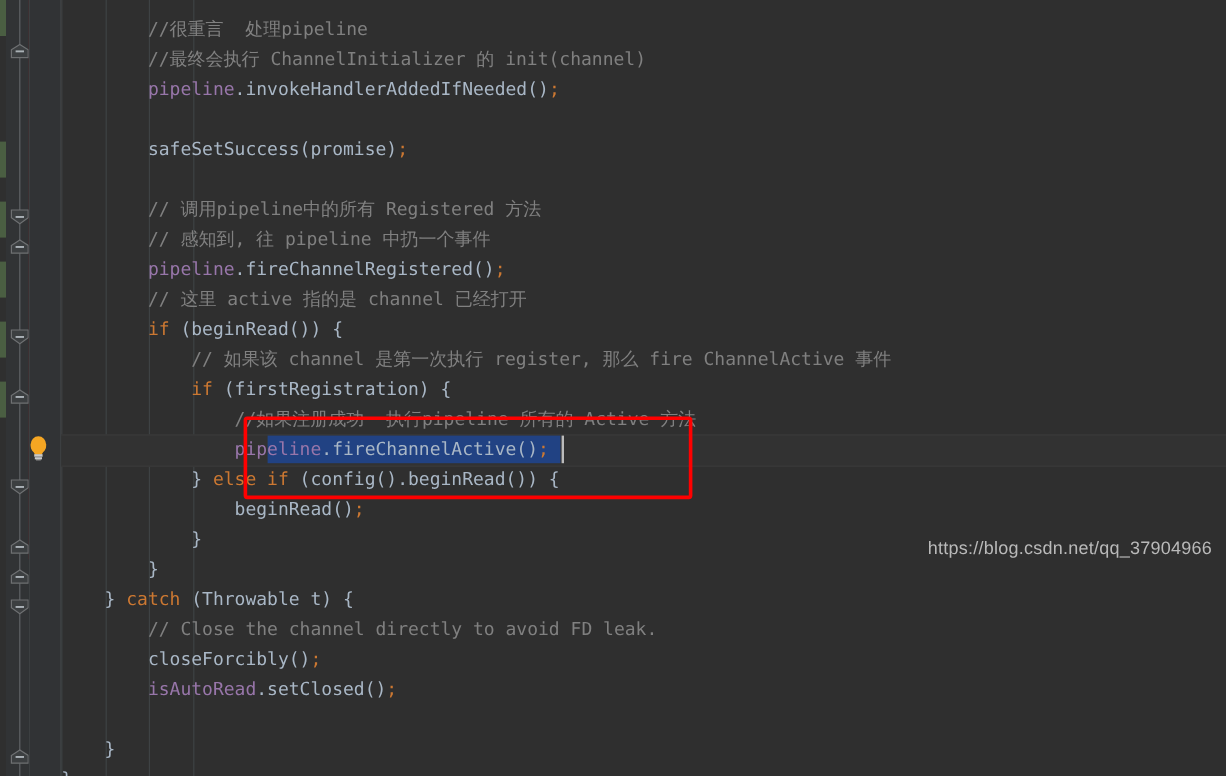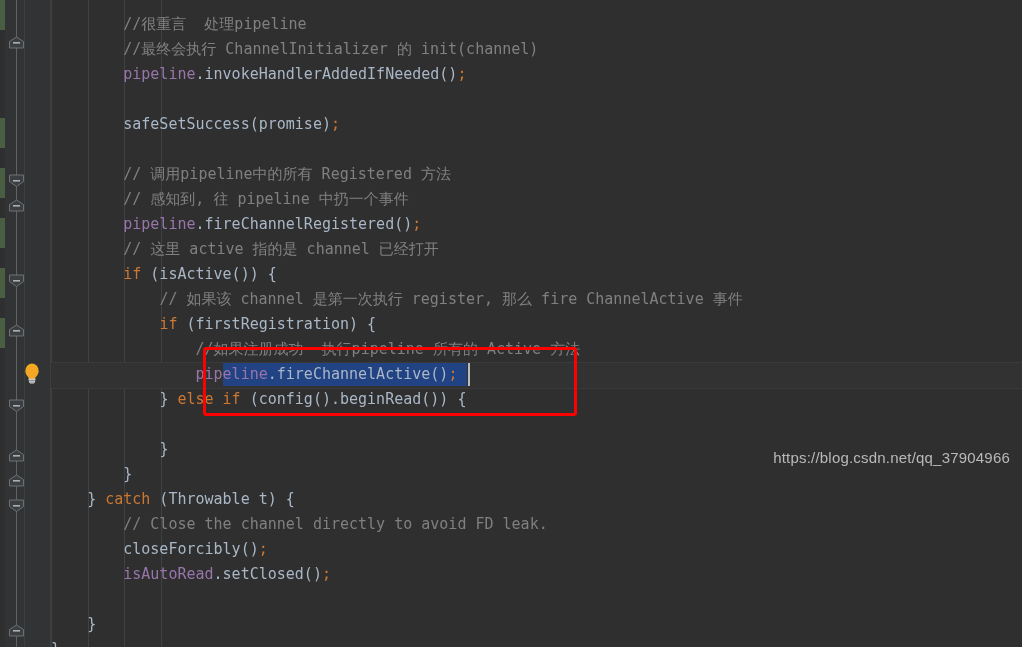--- a/index.html
+++ b/index.html
@@ -276,26 +276,27 @@
     <div class="sel-bg" id="selection-bg" style="left: 172px; top: 363px; width: 244px; height: 23px; background: rgb(33, 66, 131);"></div>
     <div class="code-layer" id="code-layer">
         <div class="line" style="top: 12px;"><span class="ind">        </span><span class="cmt">//很重言  处理pipeline</span></div>
         <div class="line" style="top: 37px;"><span class="ind">        </span><span class="cmt">//最终会执行 ChannelInitializer 的 init(channel)</span></div>
         <div class="line" style="top: 62px;"><span class="ind">        </span><span class="fld">pipeline</span><span class="mth">.invokeHandlerAddedIfNeeded()</span><span class="semi">;</span></div>
         <div class="line" style="top: 112px;"><span class="ind">        </span><span class="mth">safeSetSuccess(promise)</span><span class="semi">;</span></div>
         <div class="line" style="top: 162px;"><span class="ind">        </span><span class="cmt">// 调用pipeline中的所有 Registered 方法</span></div>
         <div class="line" style="top: 187px;"><span class="ind">        </span><span class="cmt">// 感知到, 往 pipeline 中扔一个事件</span></div>
         <div class="line" style="top: 212px;"><span class="ind">        </span><span class="fld">pipeline</span><span class="mth">.fireChannelRegistered()</span><span class="semi">;</span></div>
         <div class="line" style="top: 237px;"><span class="ind">        </span><span class="cmt">// 这里 active 指的是 channel 已经打开</span></div>
-        <div class="line" style="top: 262px;"><span class="ind">        </span><span class="kw">if</span><span class="pun"> (isActive()) {</span></div>
+        <div class="line" style="top: 262px;"><span class="ind">        </span><span class="kw">if</span><span class="pun"> (beginRead()) {</span></div>
         <div class="line" style="top: 287px;"><span class="ind">            </span><span class="cmt">// 如果该 channel 是第一次执行 register, 那么 fire ChannelActive 事件</span></div>
         <div class="line" style="top: 312px;"><span class="ind">            </span><span class="kw">if</span><span class="pun"> (firstRegistration) {</span></div>
         <div class="line" style="top: 337px;"><span class="ind">                </span><span class="cmt">//如果注册成功  执行pipeline 所有的 Active 方法</span></div>
         <div class="line" style="top: 362px;"><span class="ind">                </span><span class="fld">pipeline</span><span class="mth">.fireChannelActive()</span><span class="semi">;</span></div>
         <div class="line" style="top: 387px;"><span class="ind">            </span><span class="pun">} </span><span class="kw">else if</span><span class="pun"> (config().beginRead()) {</span></div>
+        <div class="line" style="top: 412px;"><span class="ind">                </span><span class="mth">beginRead()</span><span class="semi">;</span></div>
         <div class="line" style="top: 437px;"><span class="ind">            </span><span class="pun">}</span></div>
         <div class="line" style="top: 462px;"><span class="ind">        </span><span class="pun">}</span></div>
         <div class="line" style="top: 487px;"><span class="ind">    </span><span class="pun">} </span><span class="kw">catch</span><span class="pun"> (Throwable t) {</span></div>
         <div class="line" style="top: 512px;"><span class="ind">        </span><span class="cmt">// Close the channel directly to avoid FD leak.</span></div>
         <div class="line" style="top: 537px;"><span class="ind">        </span><span class="mth">closeForcibly()</span><span class="semi">;</span></div>
         <div class="line" style="top: 562px;"><span class="ind">        </span><span class="fld">isAutoRead</span><span class="mth">.setClosed()</span><span class="semi">;</span></div>
         <div class="line" style="top: 612px;"><span class="ind">    </span><span class="pun">}</span></div>
         <div class="line" style="top: 637px;"><span class="pun">}</span></div>
       </div>
     <div class="caret" id="text-caret" style="left: 417px; top: 363px; height: 23px;"></div>

